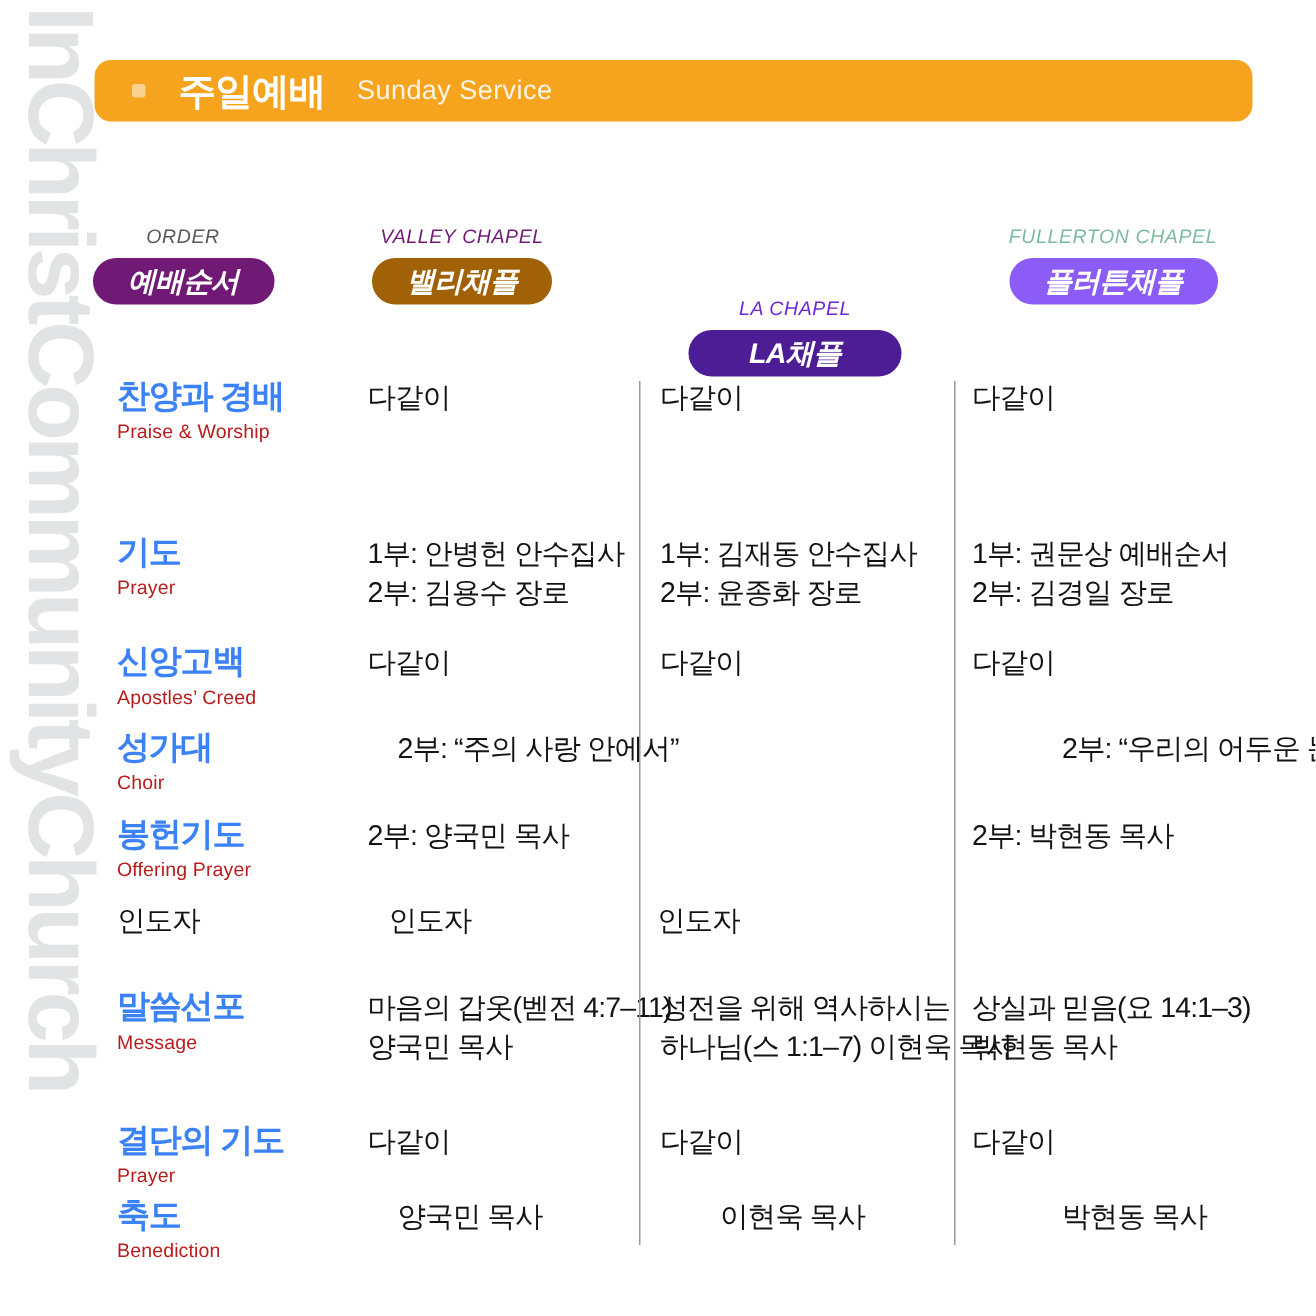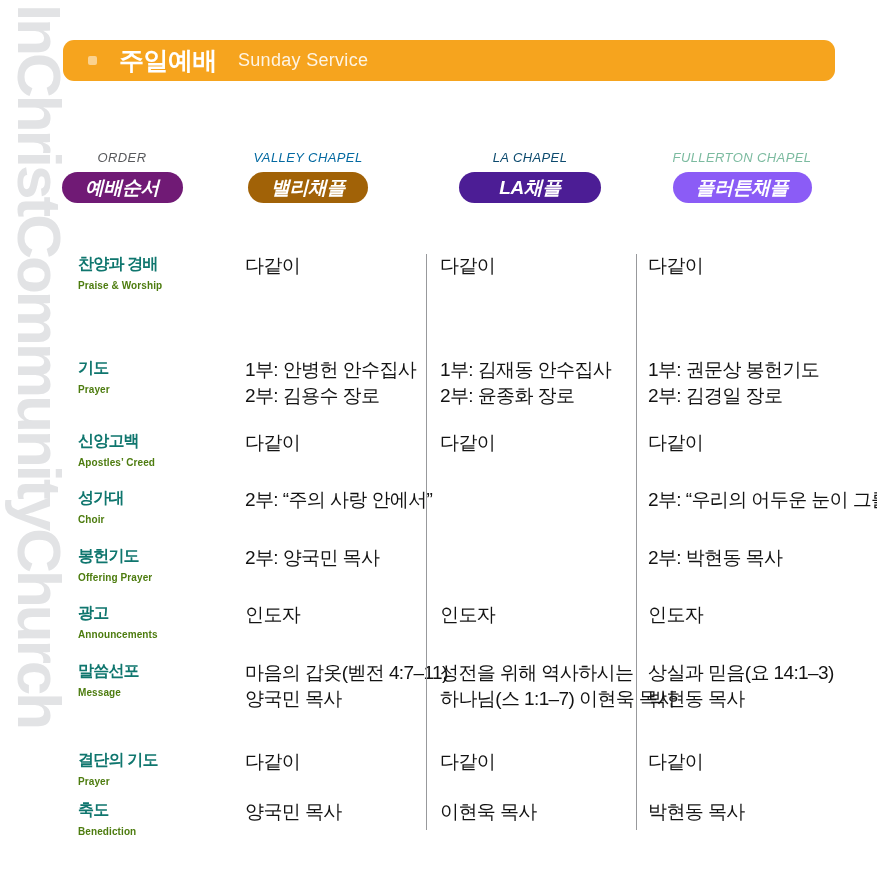--- a/index.html
+++ b/index.html
@@ -47,29 +47,29 @@
   
   .table { position:absolute; left:78px; top:252px; width:757px; z-index:1; }
   .vline { position:absolute; top:2px; width:1px; height:576px; background:#98999c; }
   .vline.v1 { left:348px; }
   .vline.v2 { left:558px; }
 
   .row { display:grid; grid-template-columns:167px 181px 210px 1fr; align-items:start; }
   .rows .row:nth-child(1) { min-height:72px; }
   .rows .row:nth-child(2) { min-height:73px;margin-top:32px; }
   .rows .row:nth-child(3) { min-height:57px; }
-  .rows .row:nth-child(4) { min-height:58px; }
+  .rows .row:nth-child(4) { min-height:58px;gap:20px; }
   .rows .row:nth-child(5) { min-height:57px; }
   .rows .row:nth-child(6) { min-height:58px; }
   .rows .row:nth-child(7) { min-height:89px; }
   .rows .row:nth-child(8) { min-height:50px; }
-  .rows .row:nth-child(9) { min-height:60px; }
-
-  .row-label .ko { font-size:16px; font-weight:bold; color:#0f766e; letter-spacing:-0.8px; line-height:24px; }
-  .row-label .en { font-size:10px; color:#4d7c0f; margin-top:4px; letter-spacing:0.1px;font-weight:bold; }
+  .rows .row:nth-child(9) { min-height:60px;gap:20px; }
+
+  .row-label .ko { font-size:22px; font-weight:bold; color:#3b82f6; letter-spacing:-0.8px; line-height:24px; }
+  .row-label .en { font-size:13px; color:#b91c1c; margin-top:4px; letter-spacing:0.1px; }
 
   .cell { font-size:19px; color:#131313; letter-spacing:-0.6px; line-height:26px; padding-top:1px; }
   .cell .line { white-space:nowrap; }
   .cell.c-la        { padding-left:14px; }
   .cell.c-fullerton { padding-left:12px; }
 </style>
 </head>
 <body>
 
 <div class="page">
@@ -80,25 +80,25 @@
     <span class="header-bullet"></span>
     <span class="header-title-ko">주일예배</span>
     <span class="header-title-en">Sunday Service</span>
   </div>
 
   <div class="col-head col-order">
     <div class="sub" style="color: rgb(88, 89, 92);">ORDER</div>
     <div class="pill" style="background: #701a75;">예배순서</div>
   </div>
   <div class="col-head col-valley">
-    <div class="sub" style="color: #0369a1;">VALLEY CHAPEL</div>
+    <div class="sub" style="color: #701a75;">VALLEY CHAPEL</div>
     <div class="pill" style="background: #a16207;">밸리채플</div>
   </div>
   <div class="col-head col-la">
-    <div class="sub" style="color: #0c4a6e;">LA CHAPEL</div>
+    <div class="sub" style="color: #6d28d9; margin-top: 48px;">LA CHAPEL</div>
     <div class="pill" style="background: #4c1d95;">LA채플</div>
   </div>
   <div class="col-head col-fullerton">
     <div class="sub" style="color: rgb(124, 187, 160);">FULLERTON CHAPEL</div>
     <div class="pill" style="background: #8b5cf6;">플러튼채플</div>
   </div>
 
   <div class="table">
     <div class="vline v1"></div>
     <div class="vline v2"></div>
@@ -125,21 +125,21 @@
           </div>
           <div class="cell c-valley">
             <div class="line">1부: 안병헌 안수집사</div>
             <div class="line">2부: 김용수 장로</div>
           </div>
           <div class="cell c-la">
             <div class="line">1부: 김재동 안수집사</div>
             <div class="line">2부: 윤종화 장로</div>
           </div>
           <div class="cell c-fullerton">
-            <div class="line">1부: 권문상 봉헌기도</div>
+            <div class="line">1부: 권문상 예배순서</div>
             <div class="line">2부: 김경일 장로</div>
           </div>
         </div>
         <div class="row">
           <div class="row-label">
             <div class="ko">신앙고백</div>
             <div class="en">Apostles’ Creed</div>
           </div>
           <div class="cell c-valley">
             <div class="line">다같이</div>
@@ -171,24 +171,20 @@
           </div>
           <div class="cell c-valley">
             <div class="line">2부: 양국민 목사</div>
           </div>
           <div class="cell c-la"></div>
           <div class="cell c-fullerton">
             <div class="line">2부: 박현동 목사</div>
           </div>
         </div>
         <div class="row">
-          <div class="row-label">
-            <div class="ko">광고</div>
-            <div class="en">Announcements</div>
-          </div>
           <div class="cell c-valley">
             <div class="line">인도자</div>
           </div>
           <div class="cell c-la">
             <div class="line">인도자</div>
           </div>
           <div class="cell c-fullerton">
             <div class="line">인도자</div>
           </div>
         </div>

